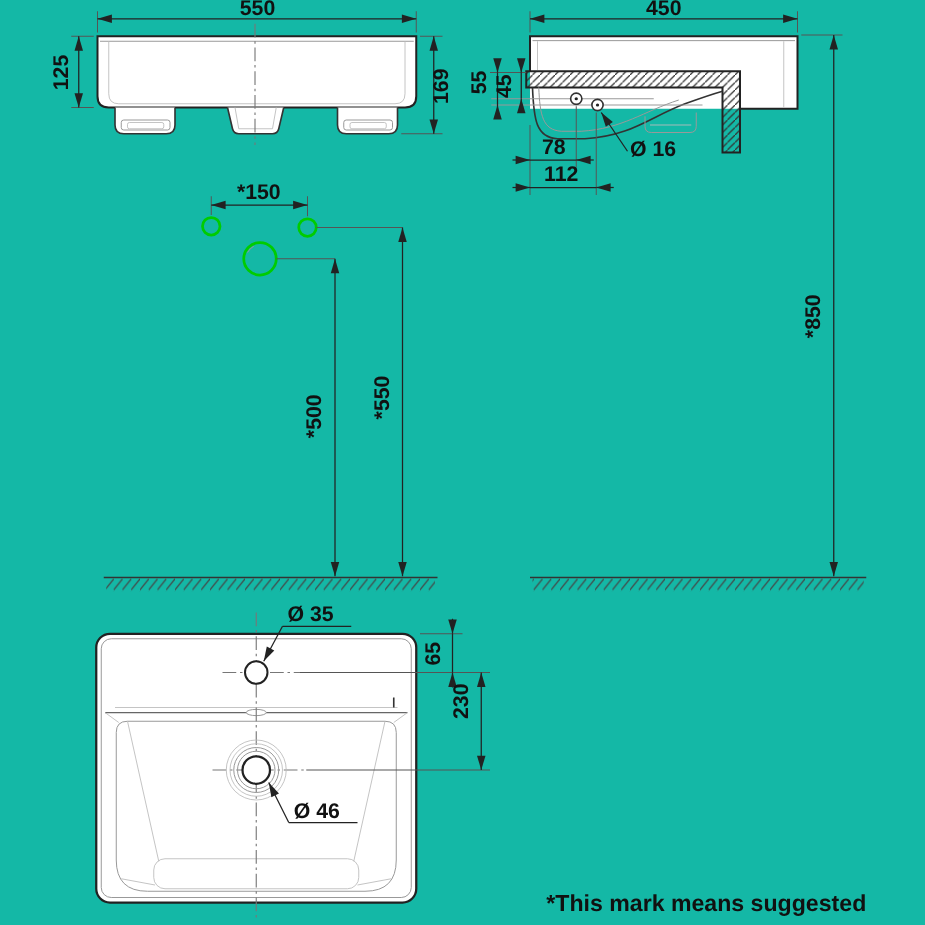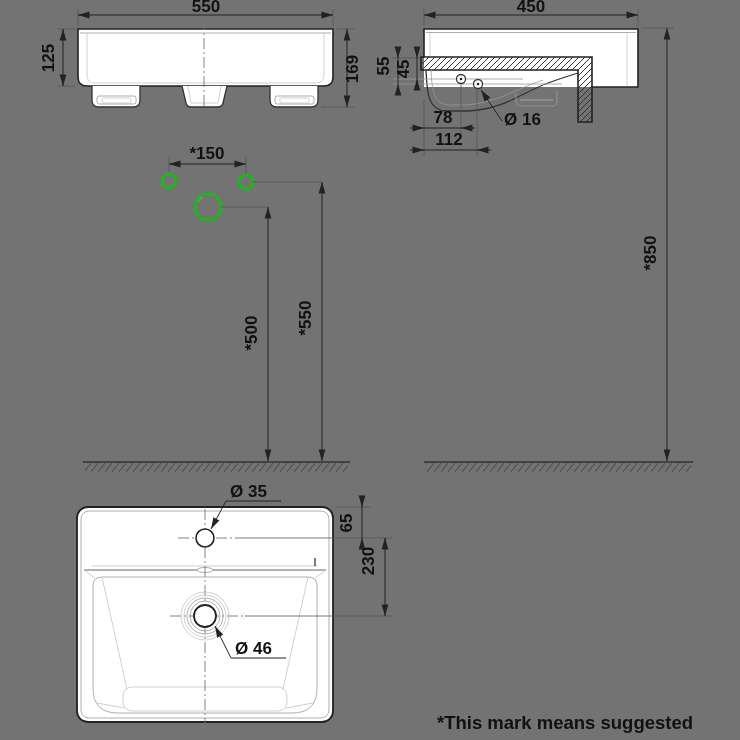--- a/index.html
+++ b/index.html
@@ -1,16 +1,16 @@
 <!DOCTYPE html>
 <html><head>
 <meta charset="utf-8">
 <style>
   html,body{margin:0;padding:0;background:#fff;}
-  #canvas{position:relative;width:740px;height:740px;background:#737373;overflow:hidden;
+  #canvas{position:relative;width:740px;height:740px;background:#14b8a6;overflow:hidden;
           font-family:"Liberation Sans",sans-serif;}
   svg{position:absolute;left:0;top:0;}
   text{font-family:"Liberation Sans",sans-serif;font-weight:700;font-size:17px;fill:#111;}
   text.note{font-size:18.5px;}
   .bold{stroke:#222;stroke-width:1.6;fill:none;}
   .med{stroke:#333;stroke-width:1.3;fill:none;}
   .thin{stroke:#999;stroke-width:0.8;fill:none;}
   .xthin{stroke:#bbb;stroke-width:0.7;fill:none;}
   .dim{stroke:#222;stroke-width:1;fill:none;}
   .ext{stroke:#555;stroke-width:0.8;fill:none;}

